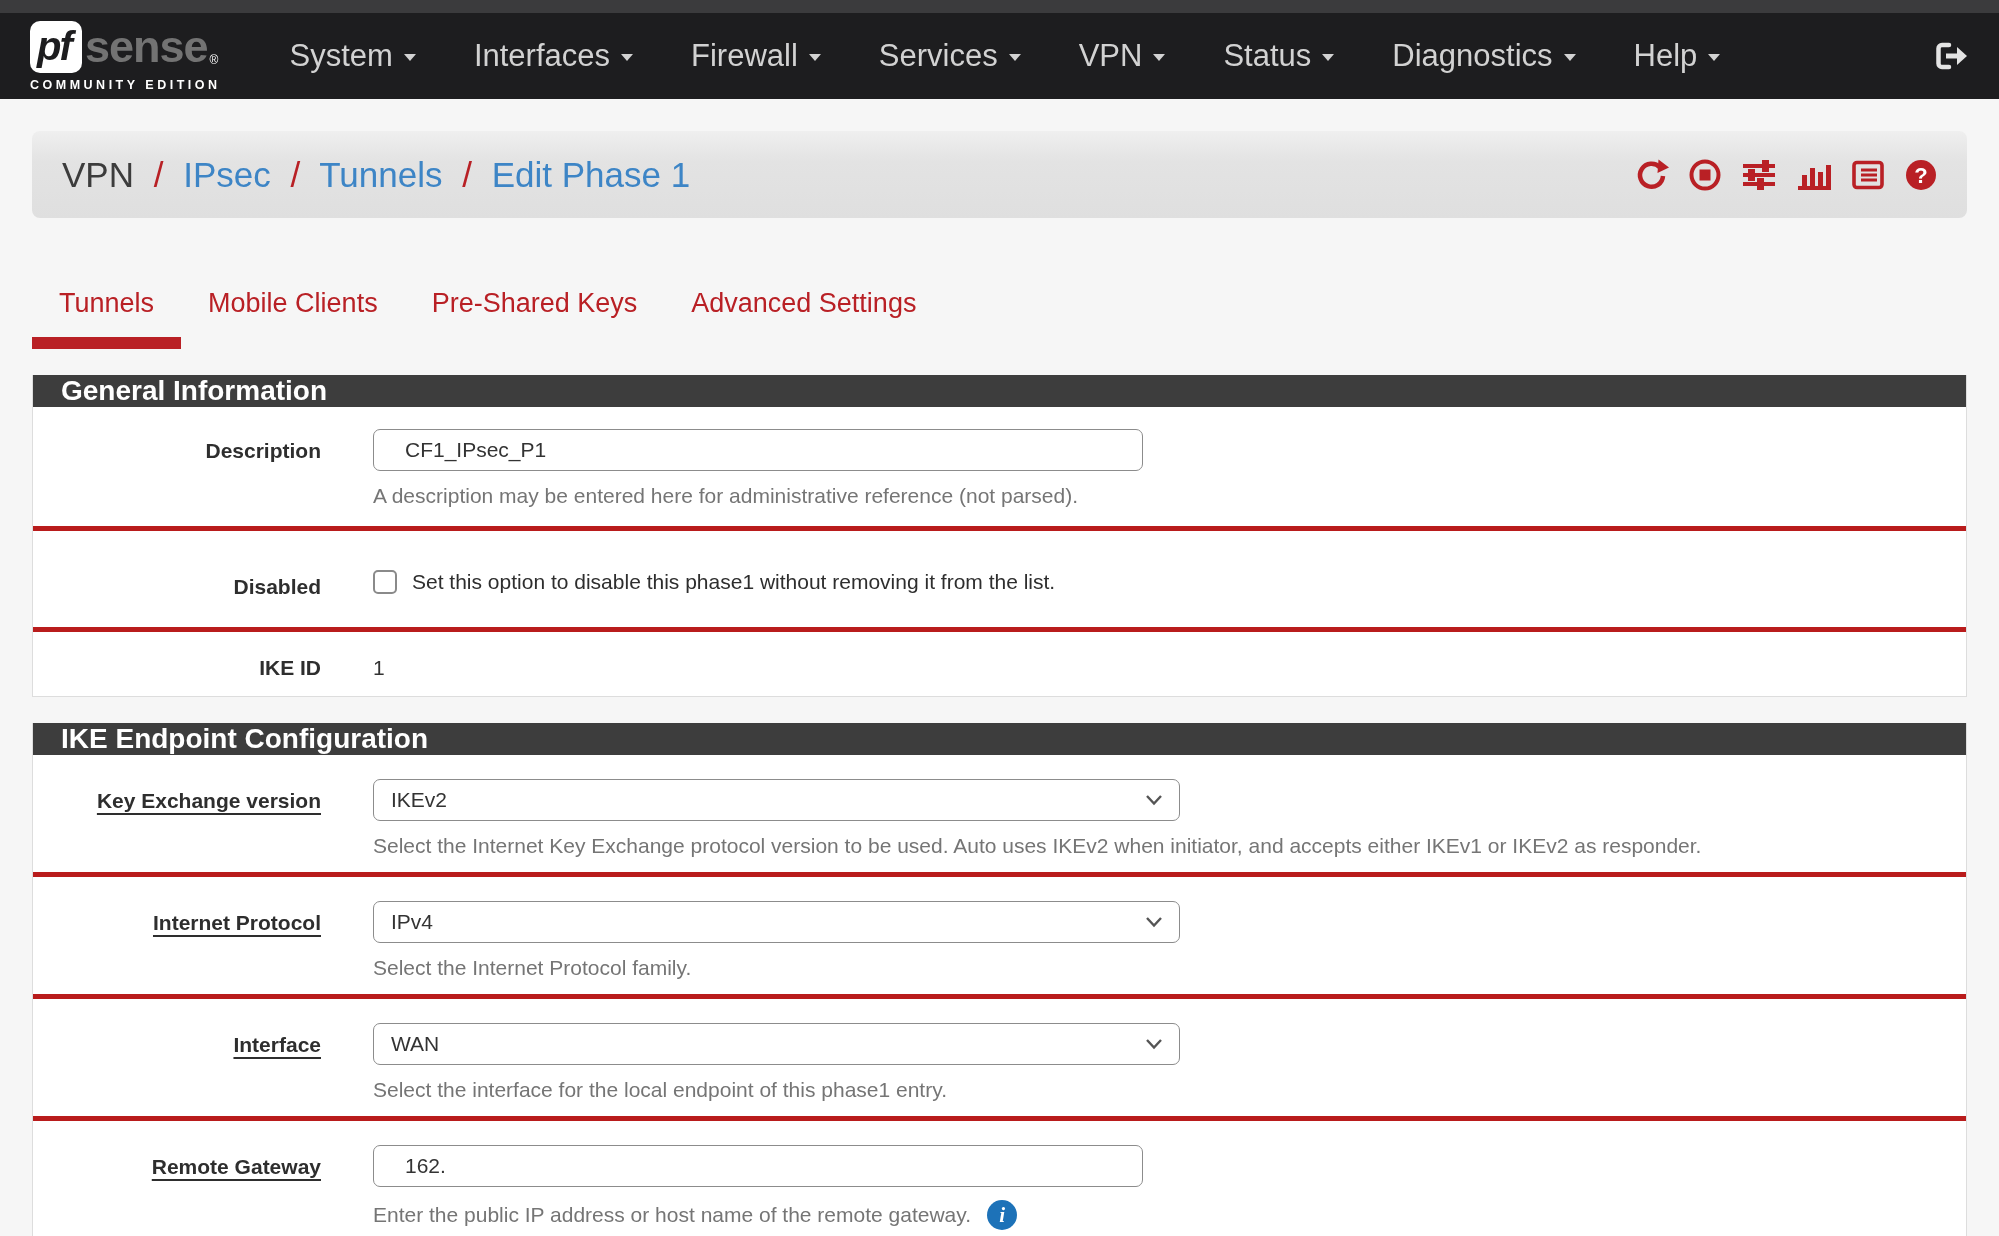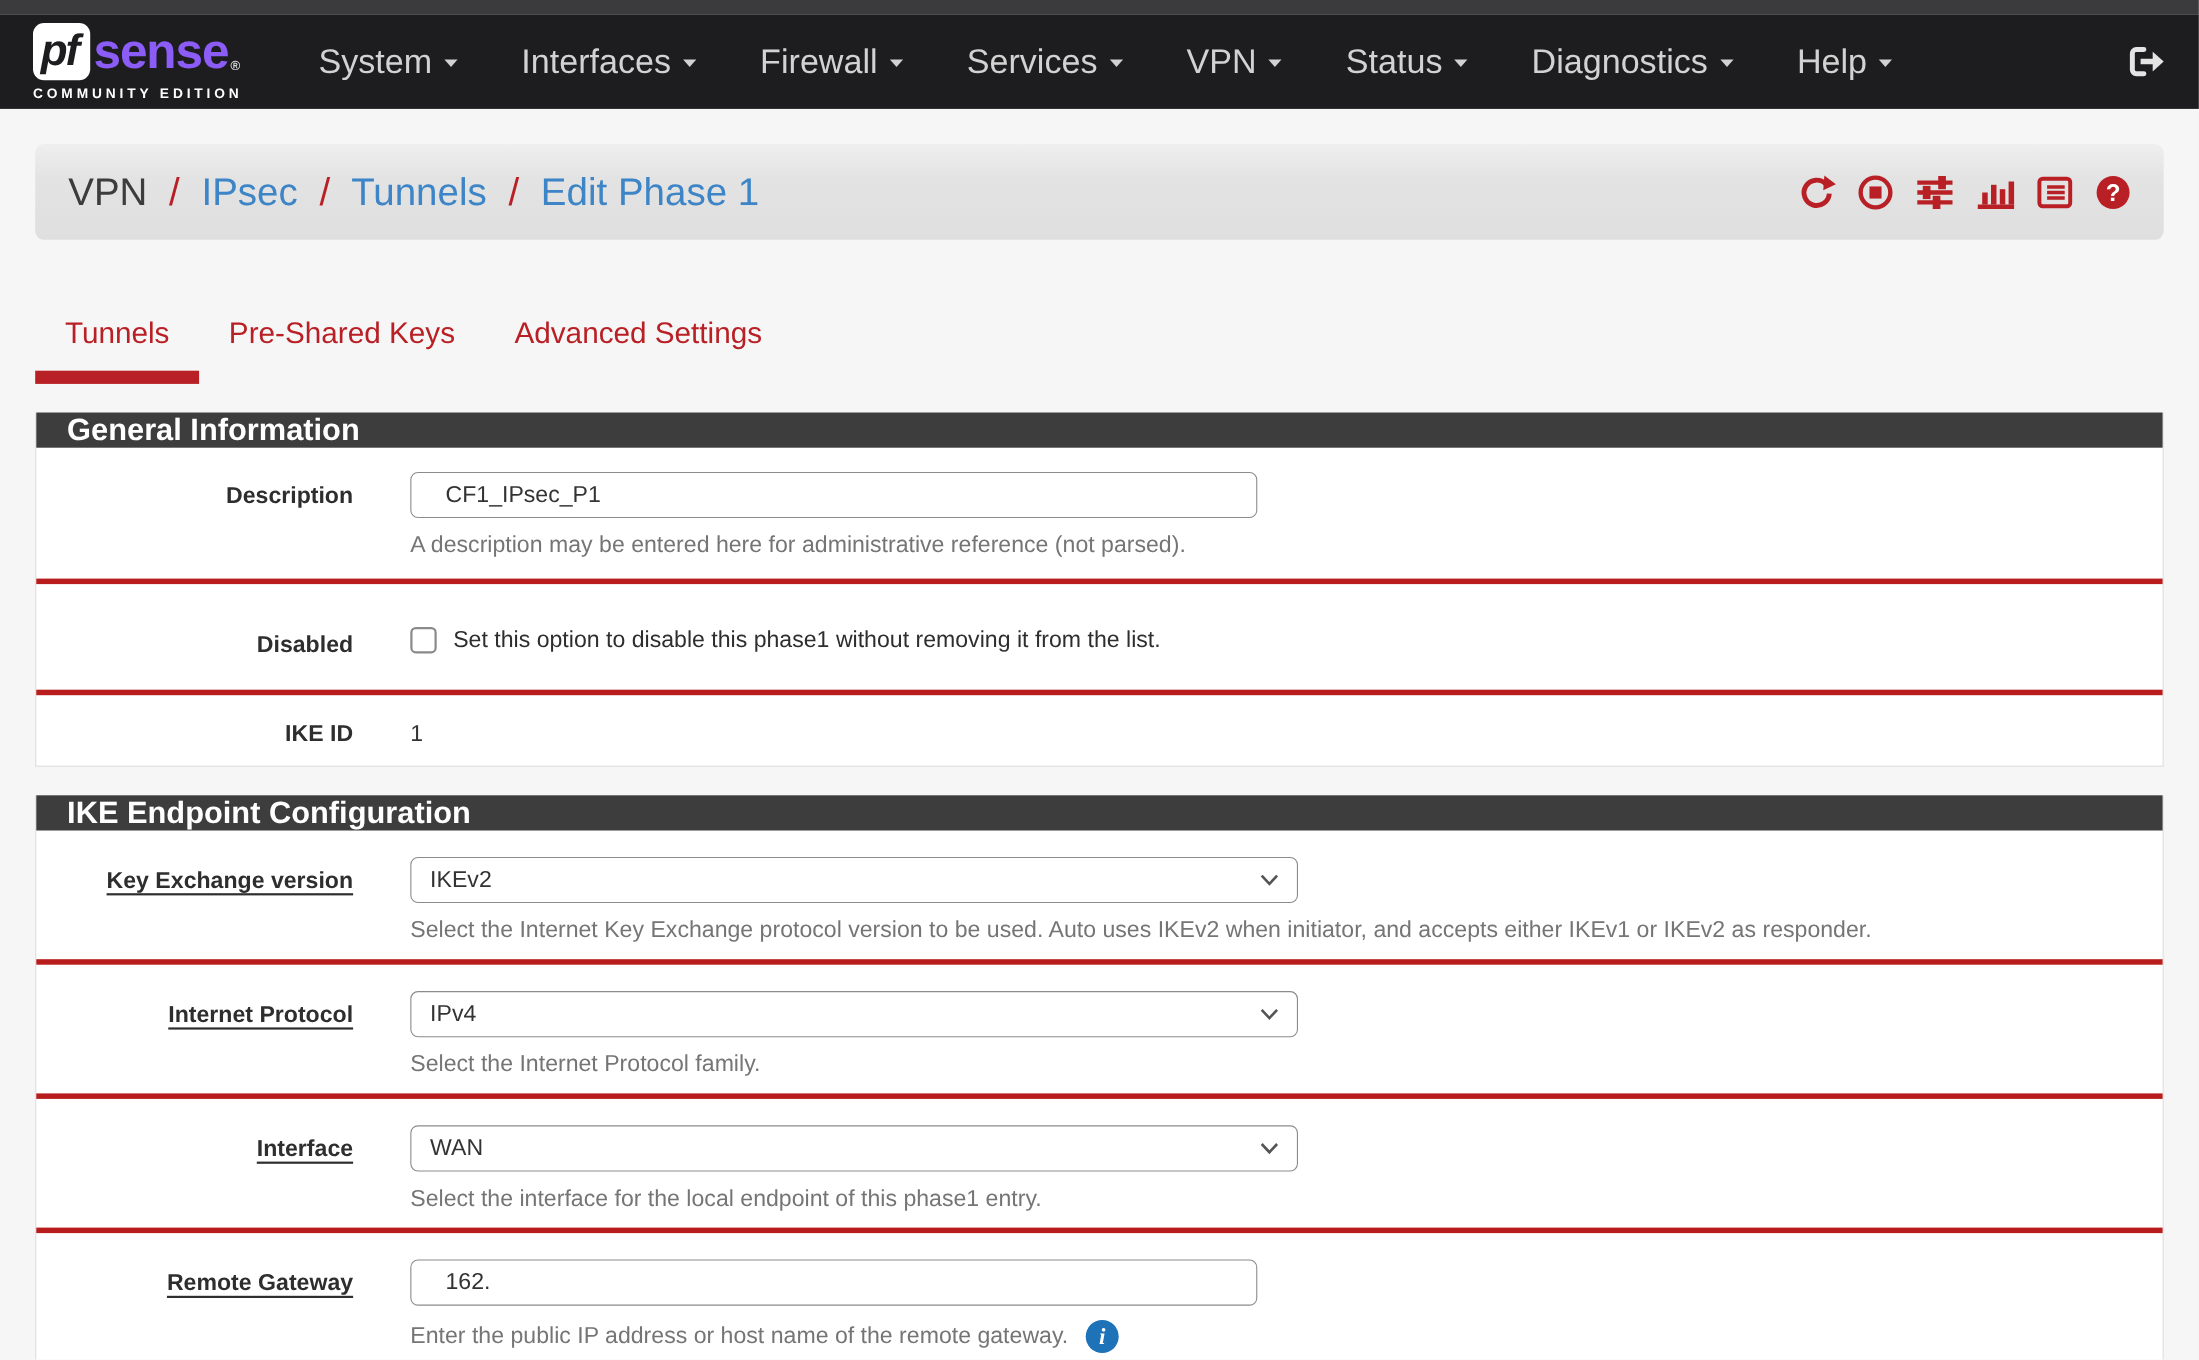--- a/index.html
+++ b/index.html
@@ -6,21 +6,21 @@
   html,body { width:1999px; height:1236px; overflow:hidden; }
   body { font-family:"Liberation Sans", sans-serif; background:#f6f6f6; color:#333; }
 
   
   .top-strip { height:13px; background:#3b3b3d; }
   .navbar { height:86px; background:#1d1d1f; display:flex; align-items:center; padding:0 30px; }
   .logo { display:flex; flex-direction:column; justify-content:center; margin-right:40px; text-decoration:none; }
   .logo-row { display:flex; align-items:center; }
   .pf-box { width:52px; height:52px; background:#fff; border-radius:10px; display:flex; align-items:center; justify-content:center;
             font-style:italic; font-weight:bold; font-size:40px; color:#1d1d1f; letter-spacing:-2px; padding-right:4px; }
-  .sense { color:#8b5cf6; font-weight:bold; font-size:45px; letter-spacing:-1px; margin-left:3px; }
+  .sense { color:#737373; font-weight:bold; font-size:45px; letter-spacing:-1px; margin-left:3px; }
   .reg { color:#fff; font-size:12px; align-self:flex-end; margin:0 0 6px 2px; }
   .logo-sub { color:#fff; font-size:12.5px; letter-spacing:3.5px; font-weight:bold; margin-top:5px; }
   .nav-menu { display:flex; align-items:center; flex:1; }
   .nav-item { color:#d2d2d2; font-size:31px; padding:0 29px; cursor:pointer; display:flex; align-items:center; }
   .caret { display:inline-block; width:0; height:0; border-left:6px solid transparent; border-right:6px solid transparent;
            border-top:7px solid #d2d2d2; margin-left:11px; margin-top:3px; }
   .logout { margin-left:auto; cursor:pointer; display:flex; align-items:center; }
 
   
   .crumb-wrap { margin:32px 32px 0 32px; }
@@ -165,20 +165,21 @@
       <svg width="36" height="36" viewBox="0 0 36 36">
         <circle cx="18" cy="18" r="15" fill="#b92025"></circle>
         <text x="18" y="26" text-anchor="middle" fill="#ffffff" font-size="22" font-weight="bold" font-family="Liberation Sans, sans-serif">?</text>
       </svg>
     </div>
   </div>
 </div>
 
 <div class="tabs">
   <a class="tab active">Tunnels</a>
+  <a class="tab">Mobile Clients</a>
   <a class="tab">Pre-Shared Keys</a>
   <a class="tab">Advanced Settings</a>
 </div>
 
 <div class="panel">
   <div class="panel-heading">General Information</div>
 
   <div class="form-row pad-desc">
     <div class="col-label">Description</div>
     <div>

